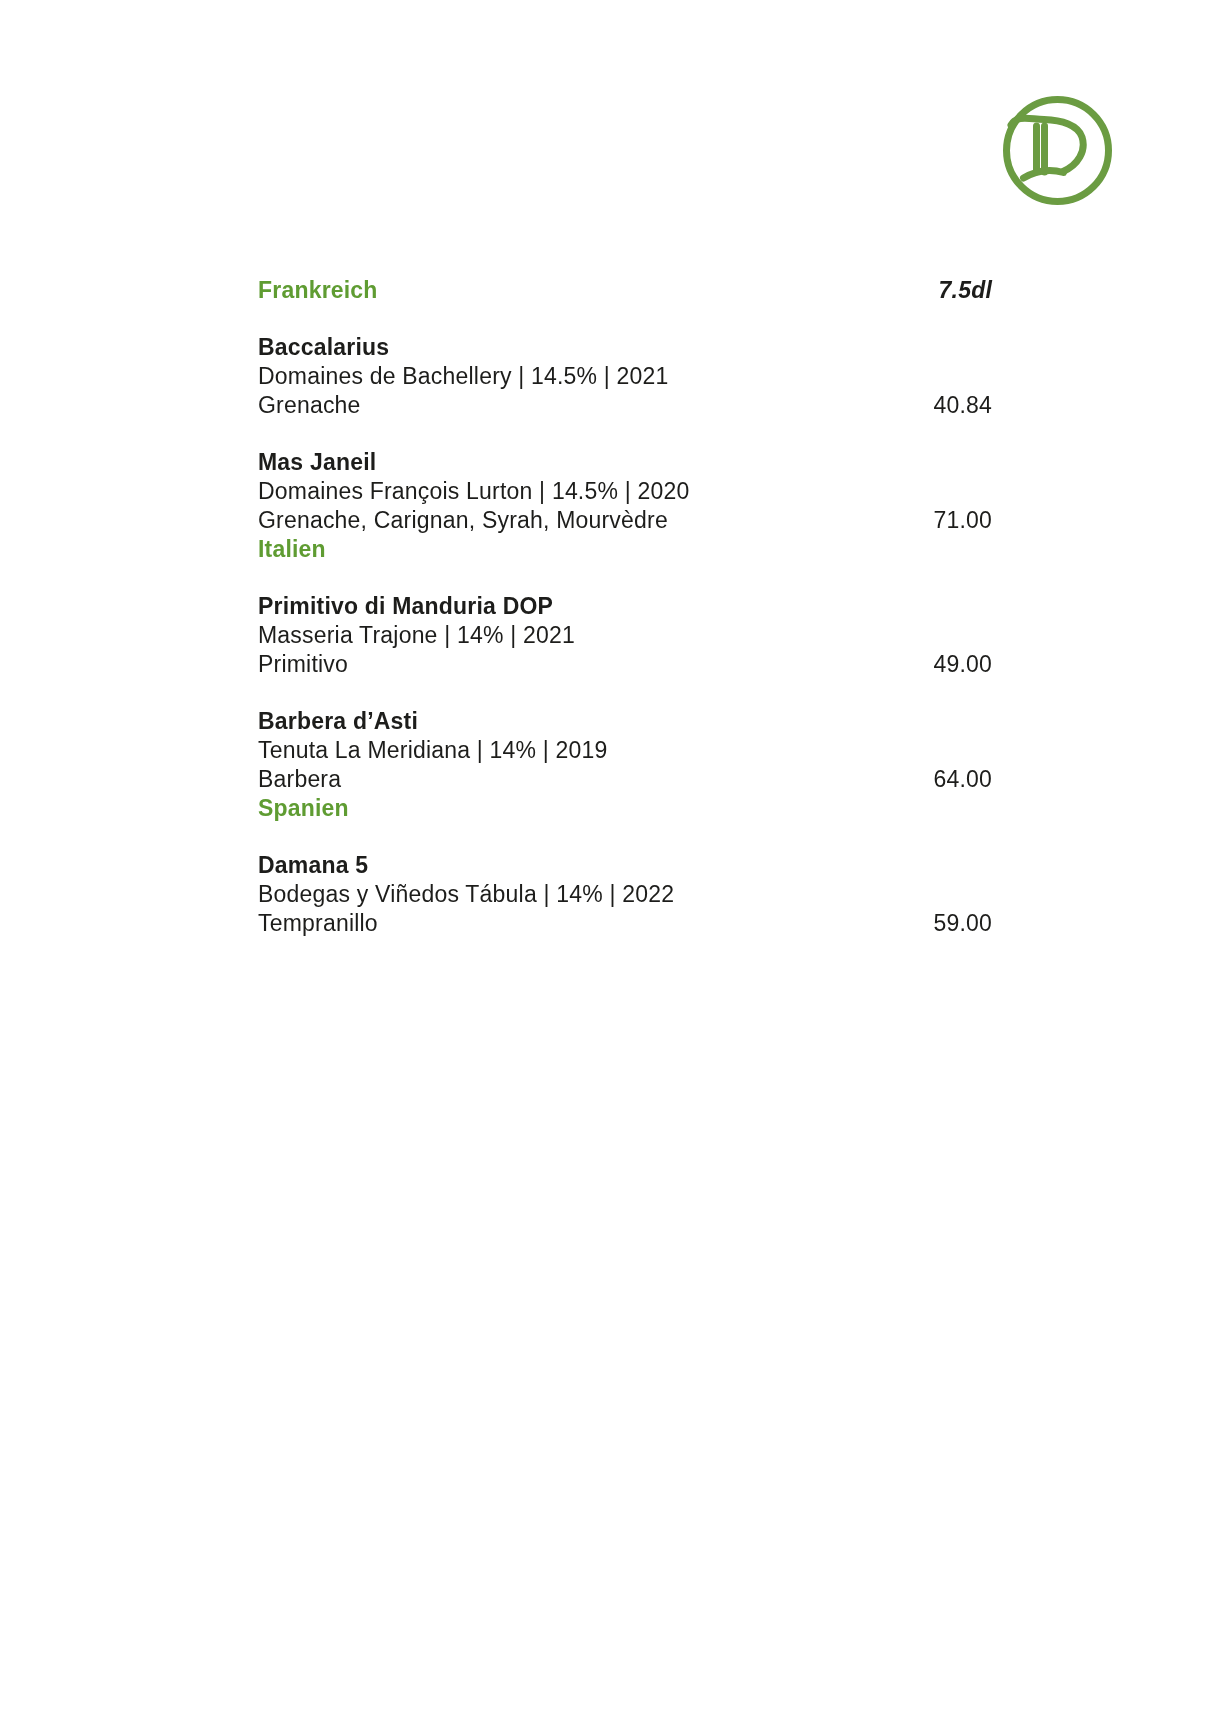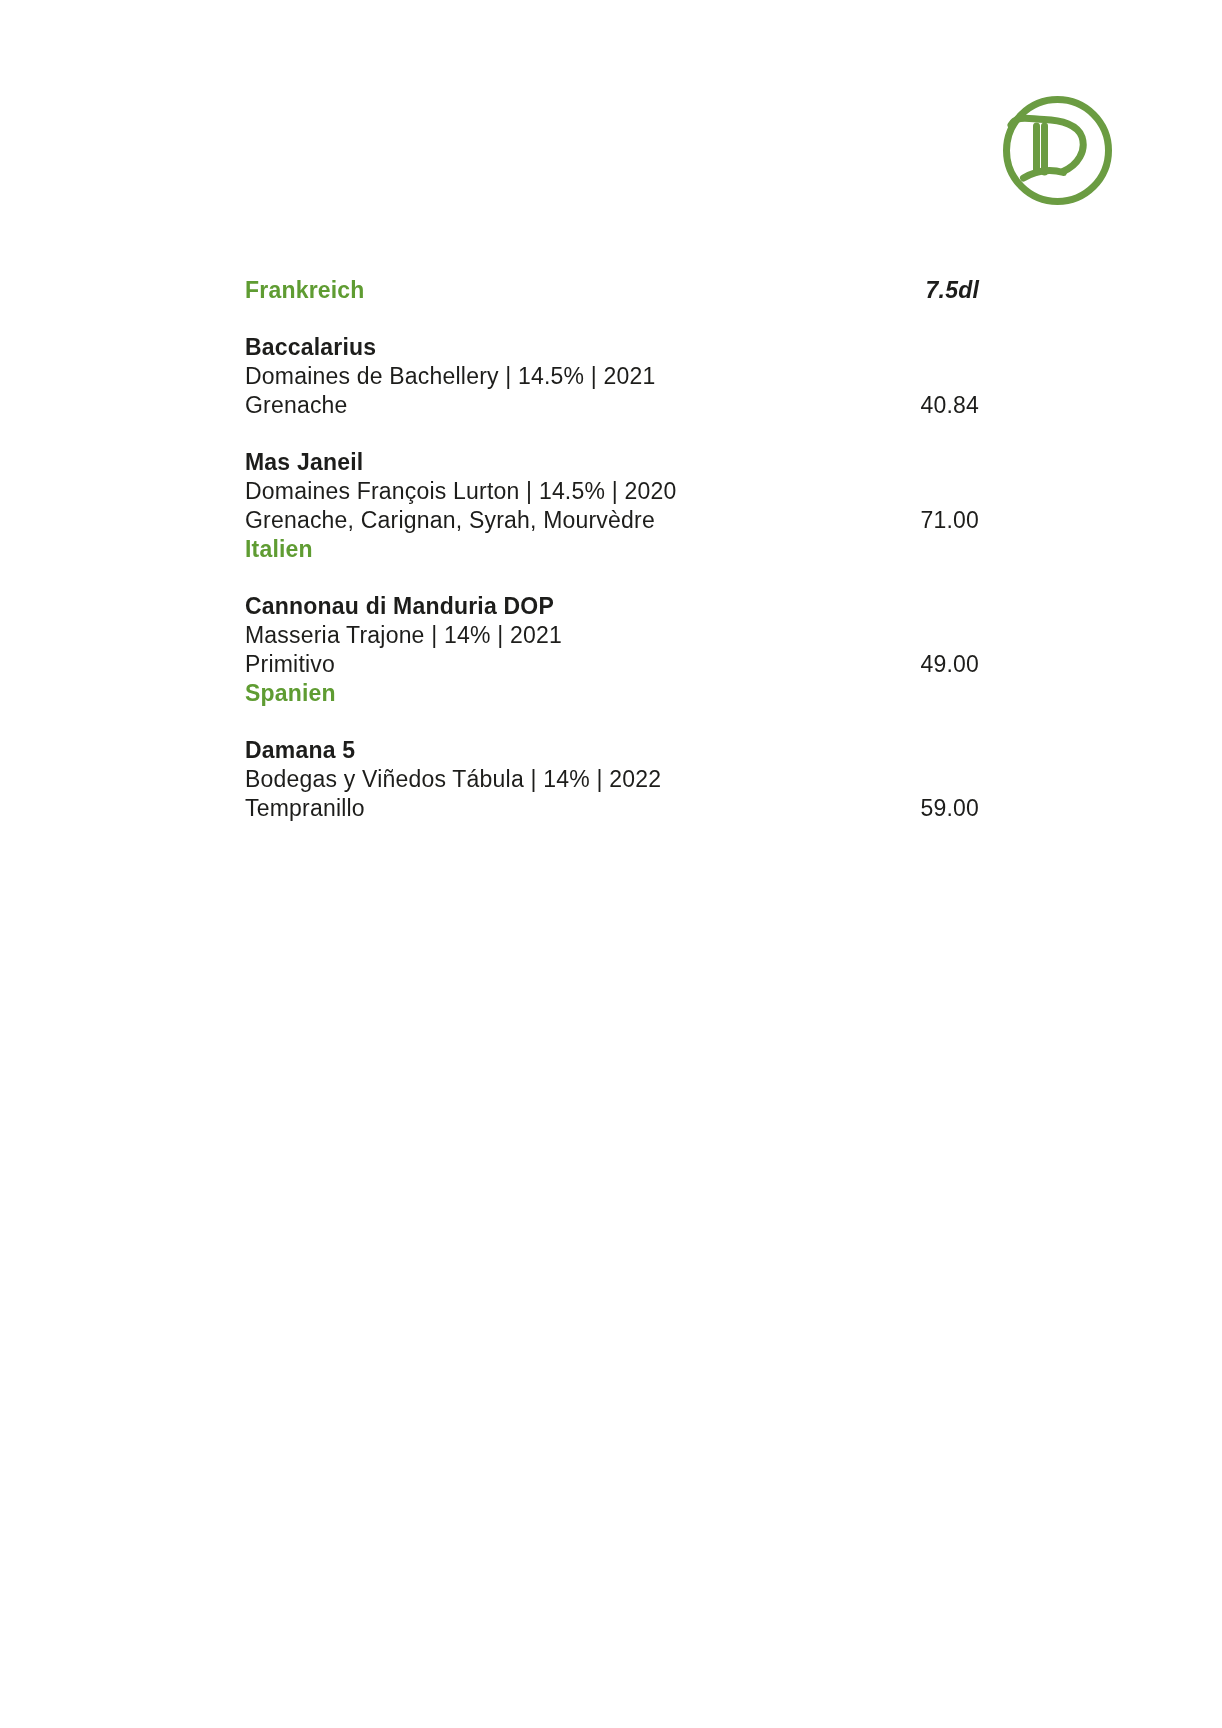--- a/index.html
+++ b/index.html
@@ -19,21 +19,21 @@
   .logo {
     position: absolute;
     left: 1000px;
     top: 94px;
     width: 115px;
     height: 115px;
   }
   .logo svg { display: block; width: 100%; height: 100%; }
   .content {
     position: absolute;
-    left: 245px;
+    left: 258px;
     top: 276px;
     width: 734px;
     font-size: 23px;
     line-height: 29px;
     letter-spacing: 0.2px;
   }
   .header-row {
     display: flex;
     justify-content: space-between;
     align-items: baseline;
@@ -101,29 +101,37 @@
         </div>
       </div>
     </div>
 
     <div class="section">
       <div class="header-row">
         <span class="section-title">Italien</span>
       </div>
 
       <div class="wine">
-        <div class="wine-name">Cannonau di Manduria DOP</div>
+        <div class="wine-name">Primitivo di Manduria DOP</div>
         <div class="wine-details">Masseria Trajone | 14% | 2021</div>
         <div class="wine-row">
           <span class="wine-grapes">Primitivo</span>
           <span class="wine-price">49.00</span>
         </div>
       </div>
 
 
+      <div class="wine">
+        <div class="wine-name">Barbera d’Asti</div>
+        <div class="wine-details">Tenuta La Meridiana | 14% | 2019</div>
+        <div class="wine-row">
+          <span class="wine-grapes">Barbera</span>
+          <span class="wine-price">64.00</span>
+        </div>
+      </div>
     </div>
 
     <div class="section">
       <div class="header-row">
         <span class="section-title">Spanien</span>
       </div>
 
       <div class="wine">
         <div class="wine-name">Damana 5</div>
         <div class="wine-details">Bodegas y Viñedos Tábula | 14% | 2022</div>

